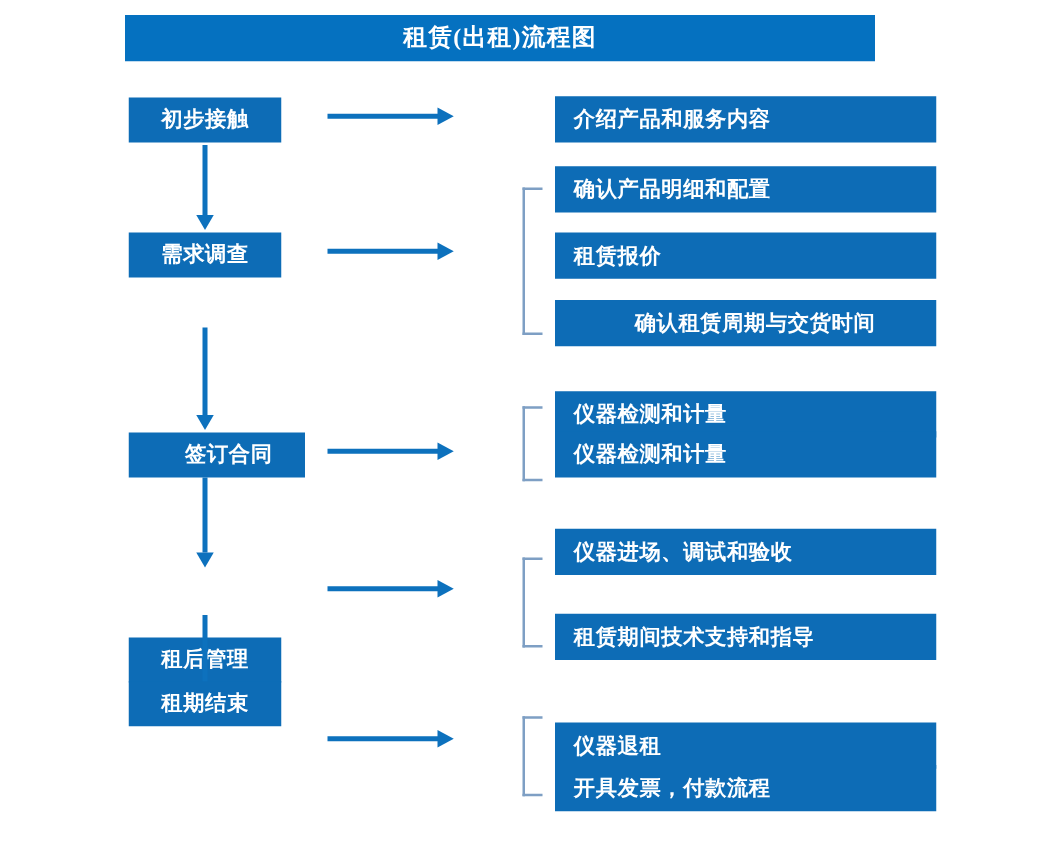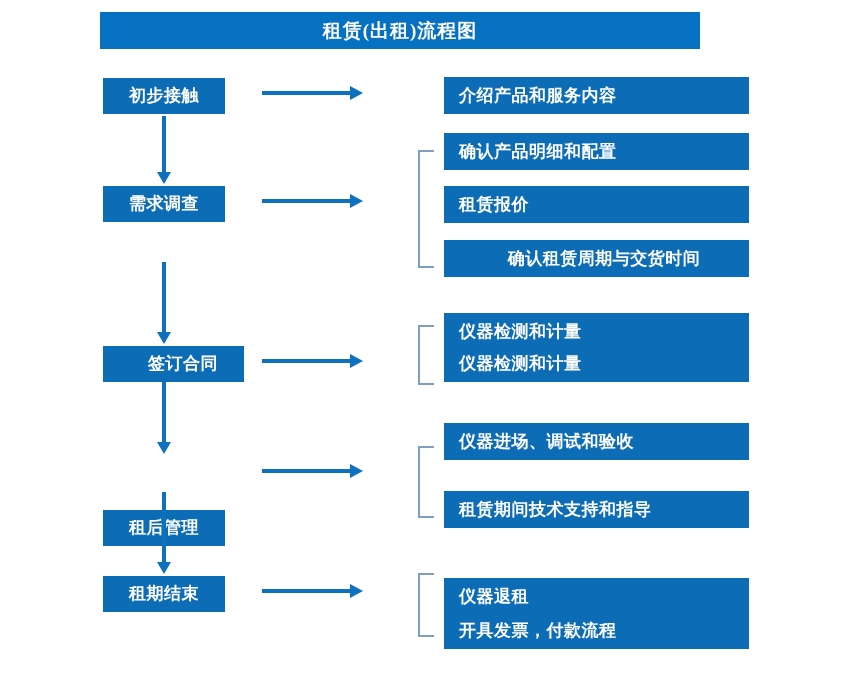--- a/index.html
+++ b/index.html
@@ -193,21 +193,21 @@
   <div class="v-arrow" style="left:157px; top:492px; height:82px;">
     <div class="shaft" style="height:70px;"></div>
     <div class="head" style="top:70px;"></div>
   </div>
 
   <div class="bracket" style="top:446px; height:72px;"></div>
 
   <div class="task-box" style="top:423px;">仪器进场、调试和验收</div>
   <div class="task-box" style="top:491px;">租赁期间技术支持和指导</div>
 
-  <div class="stage-box" style="left:103px; top:576px;">租期结束</div>
+  <div class="stage-box" style="left:103px; top:545px;">租期结束</div>
 
   <div class="h-arrow" style="left:262px; top:584px;">
     <div class="shaft"></div>
     <div class="head"></div>
   </div>
 
   <div class="bracket" style="top:573px; height:64px;"></div>
 
   <div class="task-box" style="top:578px;">仪器退租</div>
   <div class="task-box" style="top:612px;">开具发票，付款流程</div>

